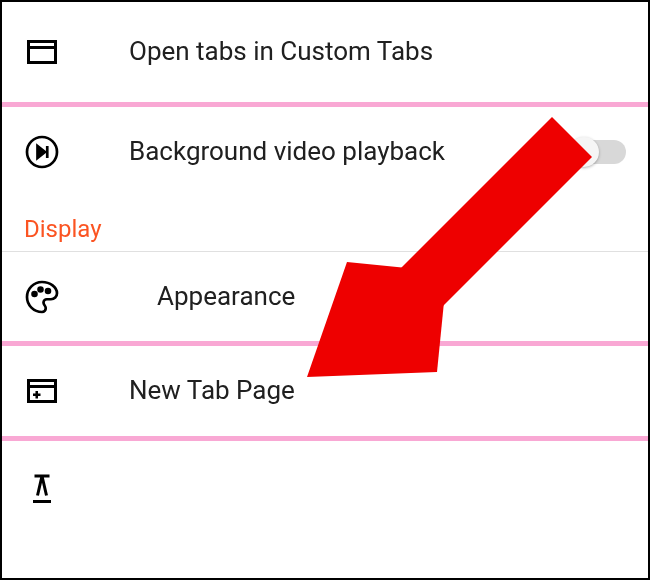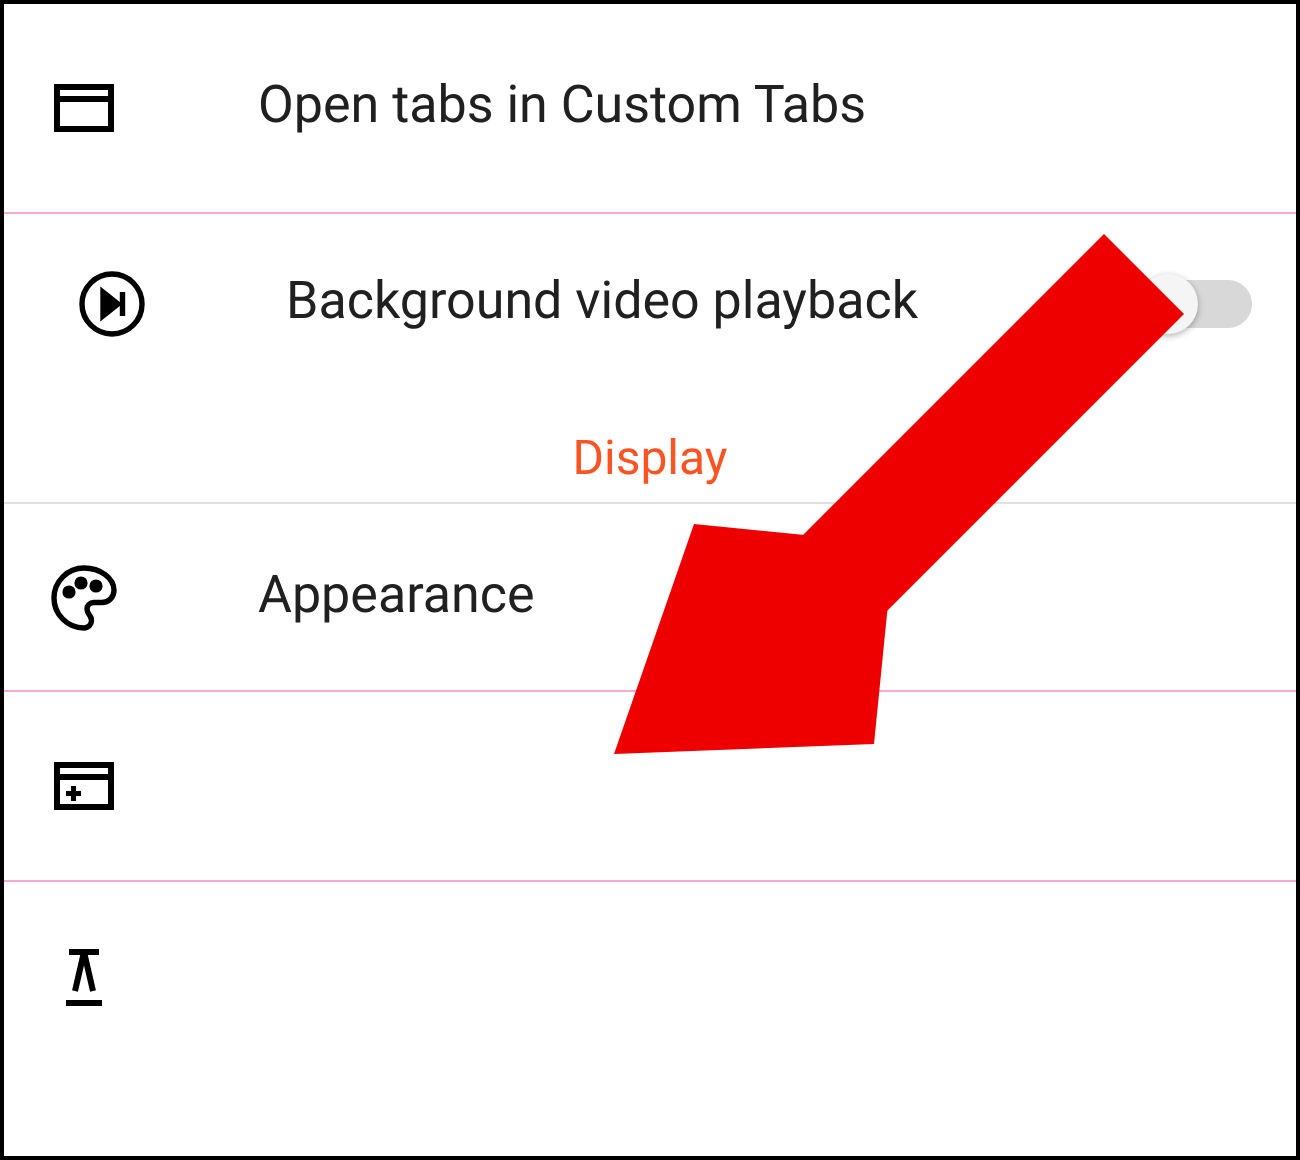--- a/index.html
+++ b/index.html
@@ -15,21 +15,21 @@
       position: relative;
       border: 2px solid #000;
     }
     .settings-list {
       width: 100%;
     }
     .settings-row {
       display: flex;
       align-items: center;
       padding: 20px 22px;
-      border-bottom: 1px solid #f9a8d4;
+      border-bottom: 5px solid #f9a8d4;
       min-height: 90px;
     }
     .icon-cell {
       width: 105px;
       flex-shrink: 0;
       display: flex;
       align-items: center;
     }
     .icon-cell svg {
       width: 36px;
@@ -69,33 +69,32 @@
       position: absolute;
       left: -3px;
       top: -3px;
       box-shadow: 0 1px 3px rgba(0,0,0,0.3);
     }
     .section-header {
       padding: 18px 22px 8px 22px;
       font-size: 24px;
       color: #fb5422;
       font-weight: 400;
-      text-align: center;
     }
     .arrow-overlay {
       position: absolute;
       top: 115px;
       left: 290px;
       width: 300px;
       height: 260px;
       pointer-events: none;
     }
     .row-tabs { min-height: 105px; }
-    .row-bg { min-height: 90px; border-bottom: none; margin-left: 14px;}
-    .row-appearance { min-height: 95px; border-top: 1px solid #e0e0e0;}
+    .row-bg { min-height: 90px; border-bottom: none;}
+    .row-appearance { min-height: 95px; border-top: 1px solid #e0e0e0; gap: 28px;}
     .row-newtab { min-height: 95px; }
     .row-accessibility { min-height: 70px; border-bottom: none; padding-top: 24px; padding-bottom: 0; align-items: flex-start;}
     .row-accessibility .icon-cell { padding-top: 5px; }
   </style>
 </head>
 <body>
 
 <div class="settings-list">
 
   <div class="settings-row row-tabs">
@@ -146,20 +145,23 @@
 
   <div class="settings-row row-newtab">
     <div class="icon-cell">
       <svg viewBox="0 0 24 24" fill="none" stroke="#000" stroke-width="2">
         <rect x="3" y="5" width="18" height="14" rx="0"></rect>
         <line x1="3" y1="9" x2="21" y2="9"></line>
         <line x1="6" y1="14.5" x2="11" y2="14.5" stroke-width="1.7"></line>
         <line x1="8.5" y1="12" x2="8.5" y2="17" stroke-width="1.7"></line>
       </svg>
     </div>
+    <div class="text-cell">
+      <div class="row-label">New Tab Page</div>
+    </div>
   </div>
 
   <div class="settings-row row-accessibility">
     <div class="icon-cell">
       <svg viewBox="0 0 24 24" fill="none" stroke="#000" stroke-width="2">
         <path d="M7 4 L17 4 M12 4 L9 17 M12 4 L15 17"></path>
         <line x1="6" y1="21" x2="18" y2="21"></line>
       </svg>
     </div>
   </div>

